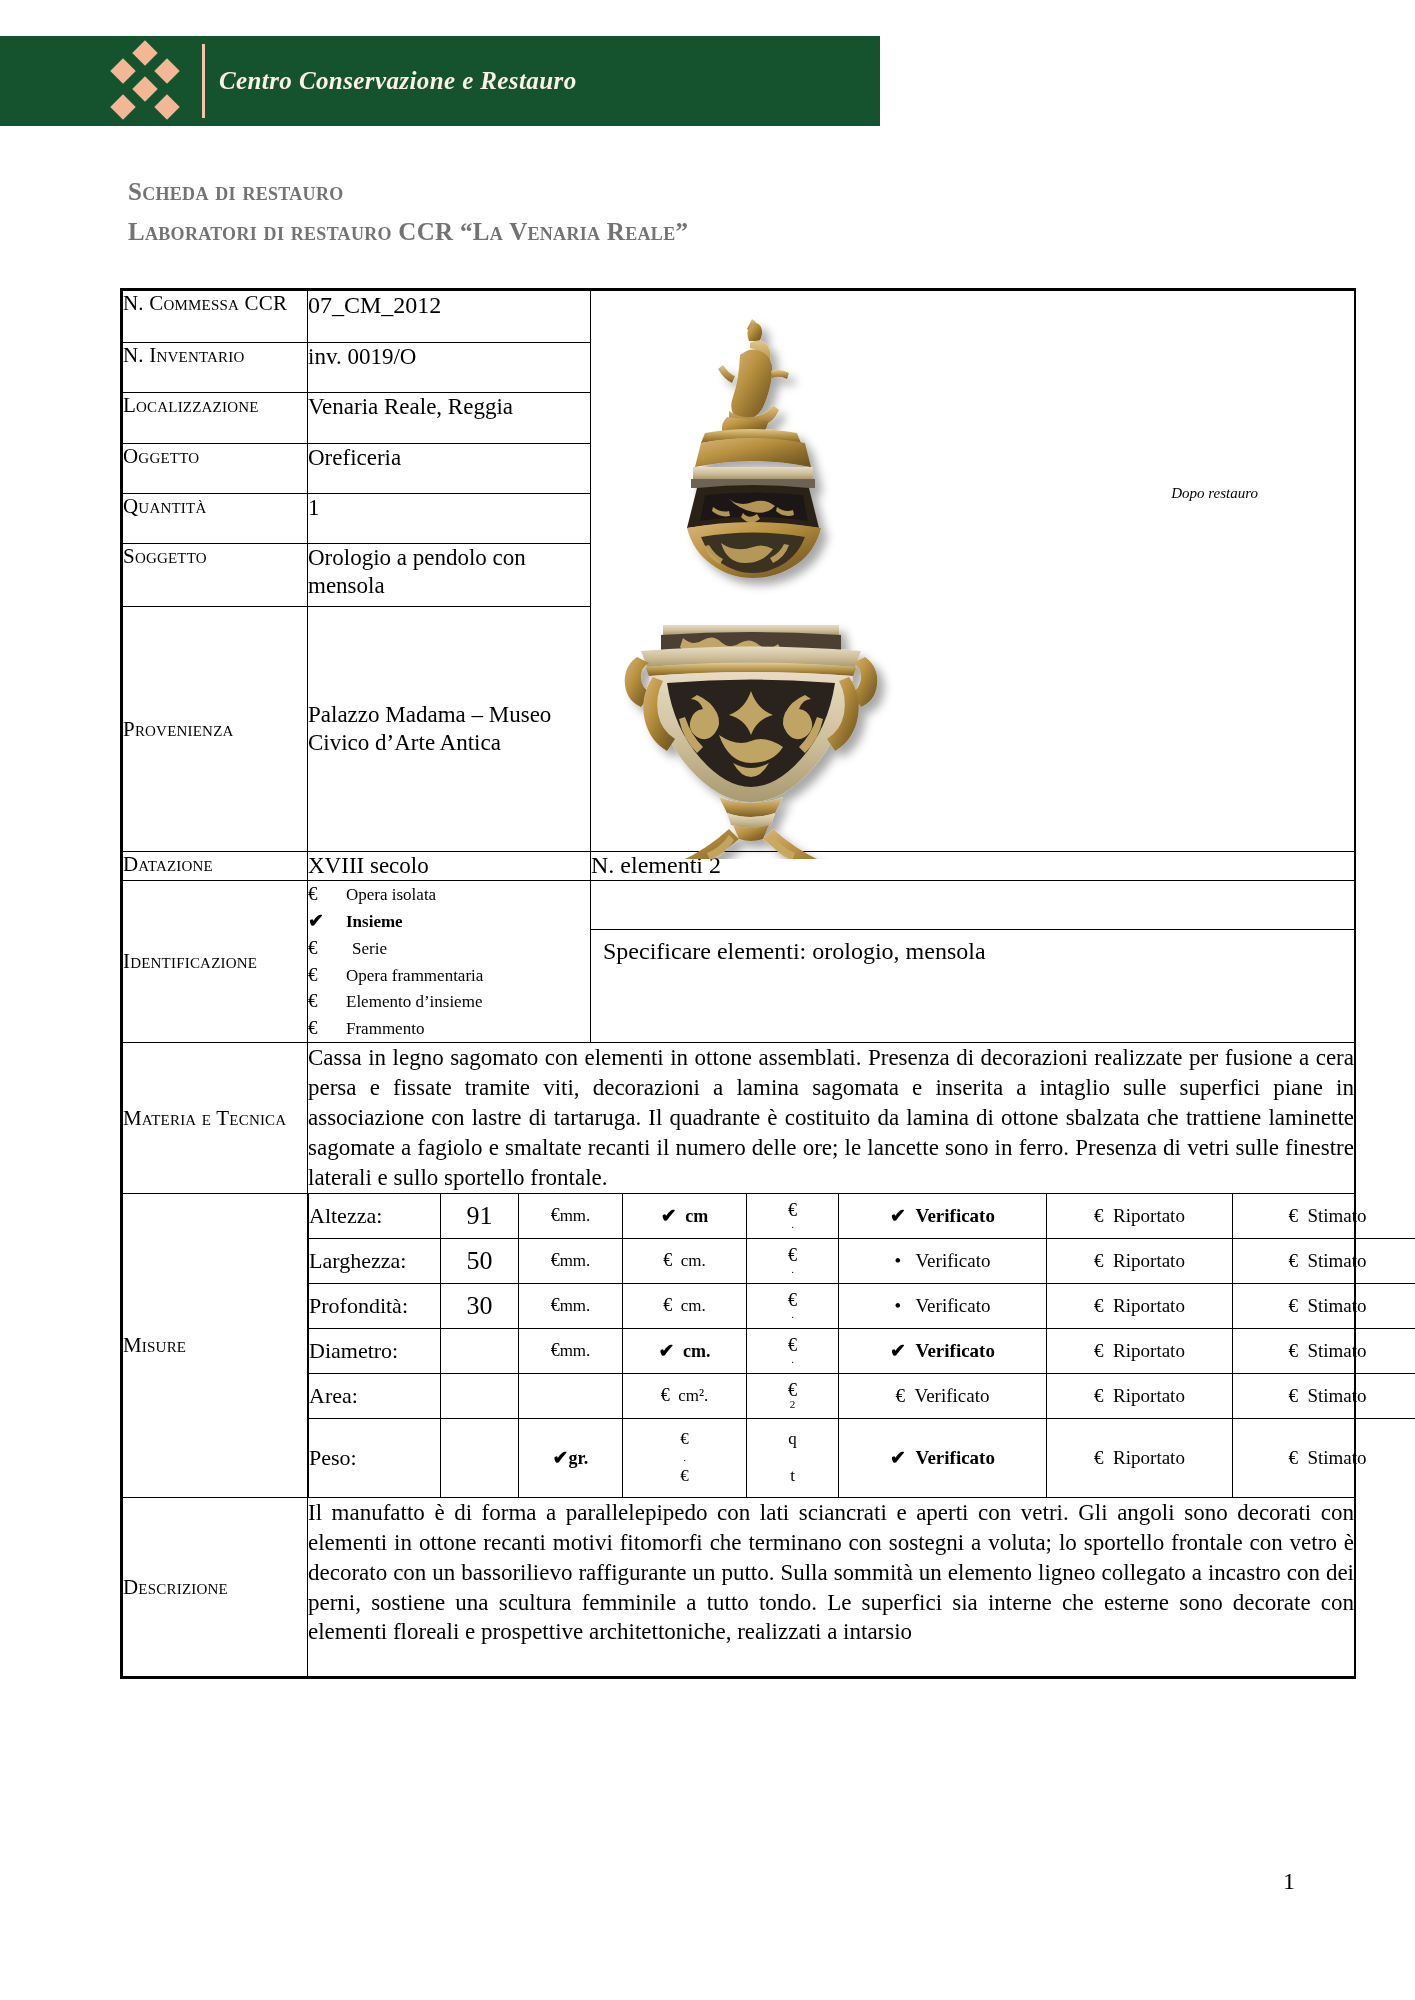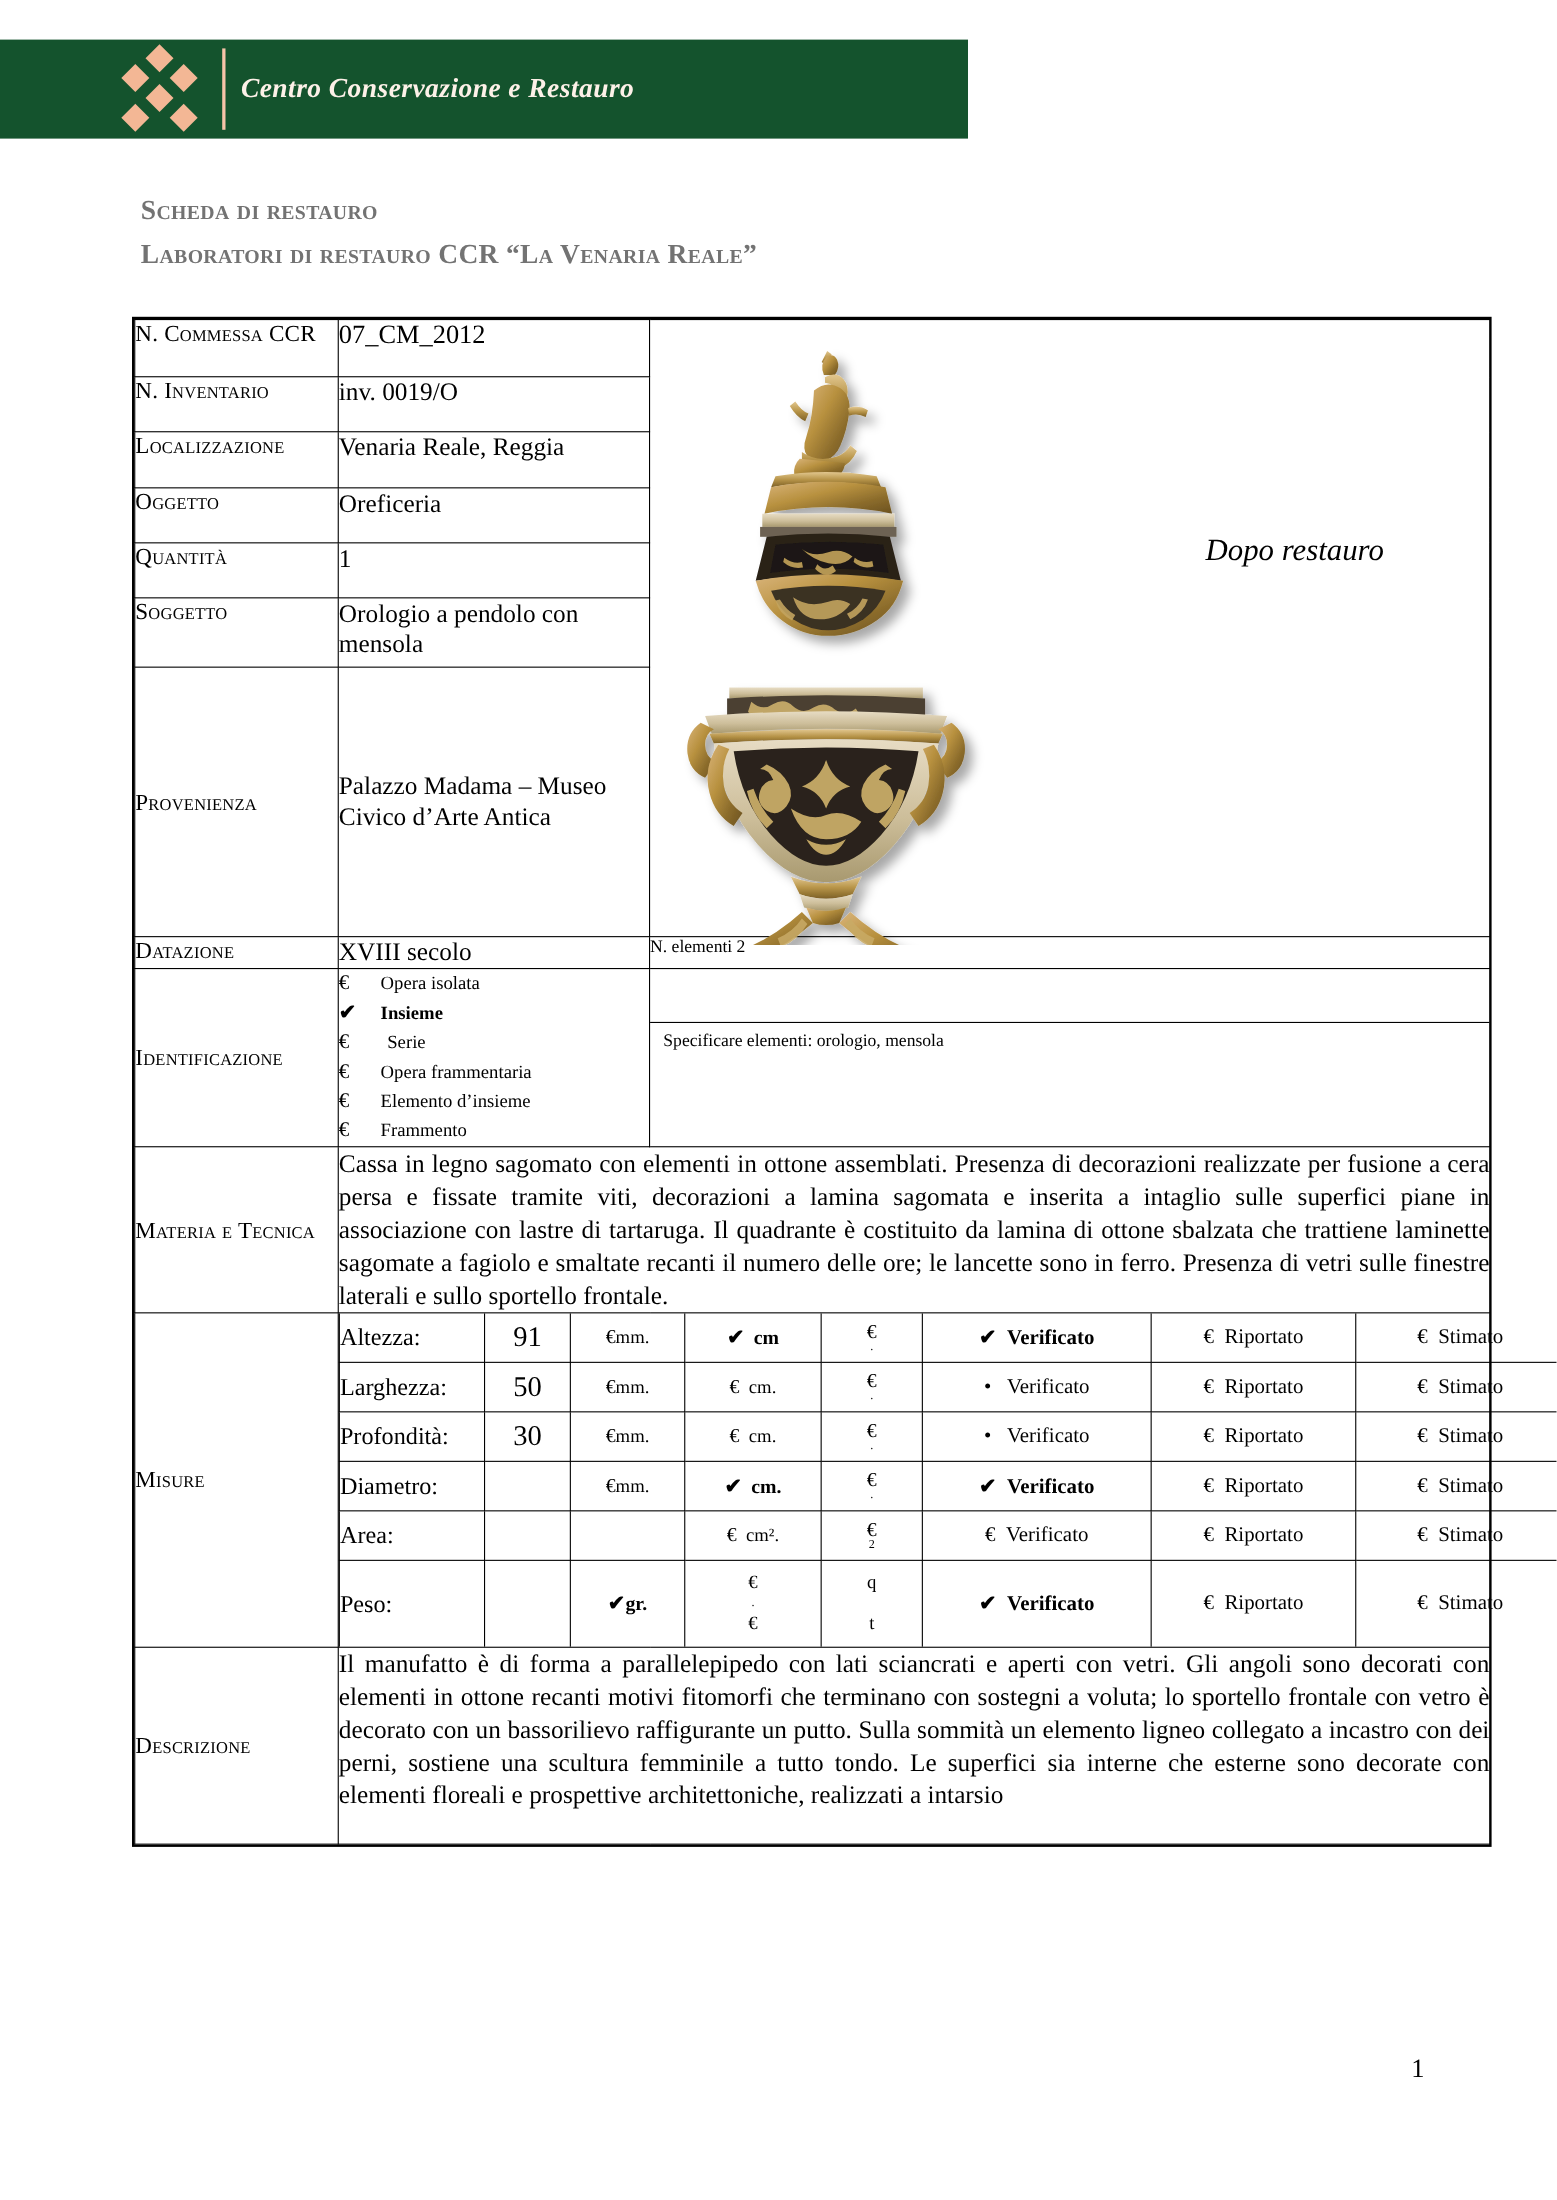--- a/index.html
+++ b/index.html
@@ -126,21 +126,21 @@
     position: relative;
     width: 100%;
     height: 100%;
     min-height: 560px;
   }
   .caption {
     position: absolute;
     right: 96px;
     top: 194px;
     font-style: italic;
-    font-size: 28px;
+    font-size: 15px;
   }
 
   
   .artwork {
     position: absolute;
     left: 10px;
     top: 8px;
     width: 300px;
     height: 560px;
   }
@@ -156,21 +156,21 @@
     width: 38px;
     display: inline-block;
     font-family: "Liberation Serif", "DejaVu Serif", serif;
     font-size: 19px;
     text-align: left;
   }
   .ident-box.checked { font-weight: bold; font-size: 19px; }
   .ident-name { font-size: 17px; }
   .ident-name.bold { font-weight: bold; font-size: 17px; }
 
-  .sub-cell { font-size: 16px; padding: 8px 0 8px 12px; }
+  .sub-cell { font-size: 24px; padding: 8px 0 8px 12px; }
 
   
   .para {
     font-size: 23px;
     line-height: 1.3;
     text-align: justify;
     padding: 8px 14px 8px 12px;
     hyphens: none;
   }
 

